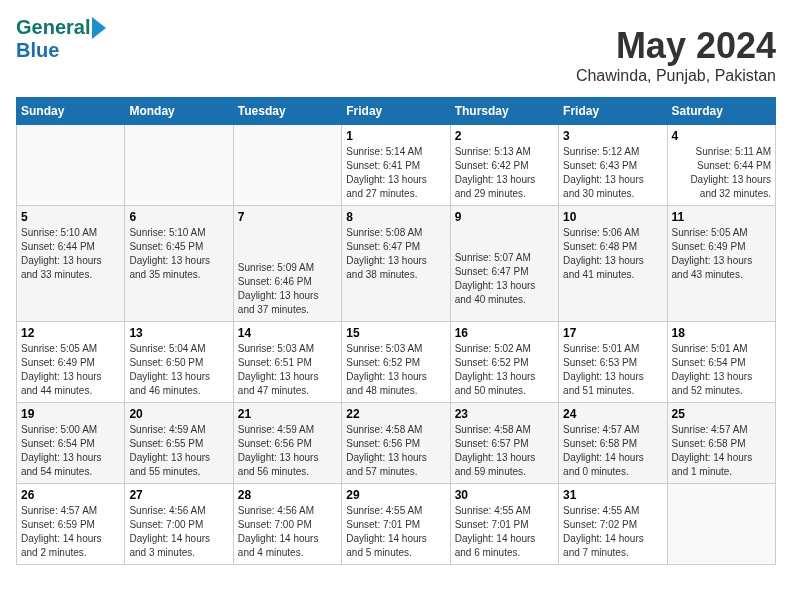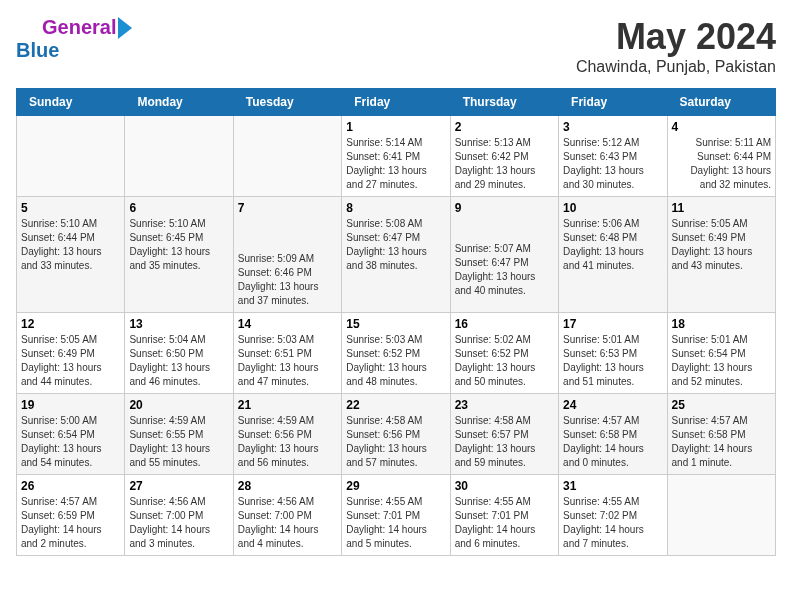--- a/index.html
+++ b/index.html
@@ -16,39 +16,40 @@
       align-items: flex-start;
       margin-bottom: 12px;
     }
     .logo {
       display: flex;
       flex-direction: column;
       align-items: flex-start;
     }
     .title-block {
       text-align: right;
+      margin-top: 9px;
     }
     .main-title {
       font-size: 36px;
       font-weight: bold;
       color: #333;
     }
     .subtitle {
       font-size: 16px;
       color: #333;
     }
     .calendar {
       width: 100%;
       border-collapse: collapse;
       font-size: 11px;
     }
     .calendar th {
       background: #1a6faf;
       color: #fff;
-      padding: 6px 12px;
+      padding: 6px 4px;
       text-align: left;
       font-size: 12px;
       font-weight: bold;
       border: 1px solid #1a6faf;
     }
     .calendar td {
       border: 1px solid #ccc;
       vertical-align: top;
       padding: 4px;
       width: calc(100% / 7);
@@ -72,22 +73,21 @@
     .empty-cell {
       background: #f9f9f9 !important;
     }
     .logo-wrap {
       display: flex;
       align-items: center;
     }
     .logo-general {
       font-size: 20px;
       font-weight: bold;
-      color: #a21caf;
-      margin-left: 26px;
+      color: #0f766e;
     }
     .logo-blue-part {
       font-size: 20px;
       font-weight: bold;
       color: #1a6faf;
     }
   </style>
 </head>
 <body>
 

